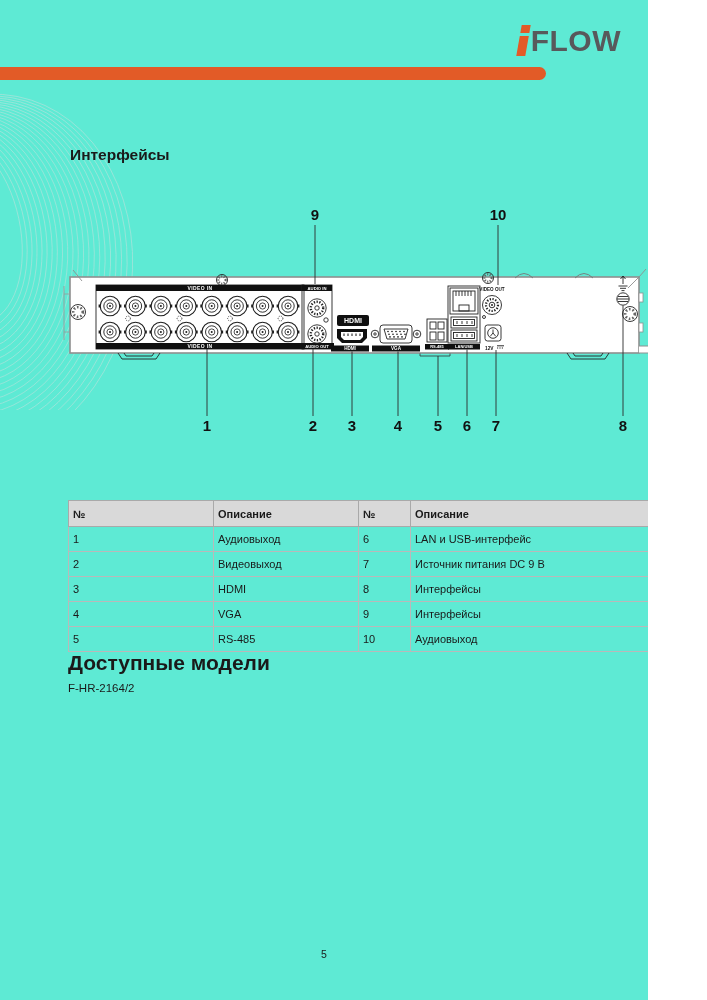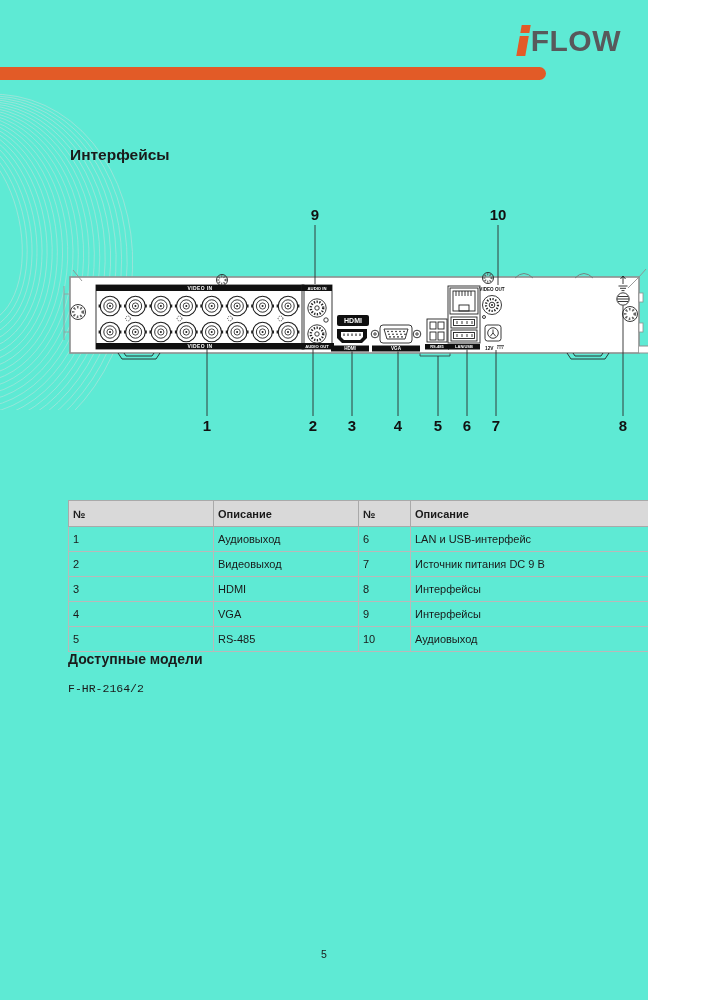--- a/index.html
+++ b/index.html
@@ -12,22 +12,22 @@
               background:var(--accent,#E25B27);border-radius:0 7px 7px 0;}
   
   .logo{position:absolute;top:25px;right:27px;display:flex;align-items:flex-end;}
   .logo-i{display:inline-block;margin-right:3px;transform:skewX(-10deg);}
   .logo-i .dot{display:block;width:9px;height:8px;background:var(--accent,#E25B27);margin-bottom:3px;}
   .logo-i .stem{display:block;width:9px;height:20px;background:var(--accent,#E25B27);}
   .logo-text{font-size:30px;font-weight:800;color:var(--logo-gray,#58595B);
              letter-spacing:0.5px;line-height:1;}
   
   .h-interfaces{position:absolute;left:70px;top:146px;font-size:15.5px;font-weight:700;margin:0;}
-  .h-models{position:absolute;left:68px;top:651px;font-size:14px;font-weight:700;margin:0;}
-  .model-text{position:absolute;left:68px;top:682px;font-size:11.5px;font-family:Liberation Mono, monospace;}
+  .h-models{position:absolute;left:68px;top:651px;font-size:21px;font-weight:700;margin:0;}
+  .model-text{position:absolute;left:68px;top:682px;font-size:11.5px;}
   
   .diagram{position:absolute;left:60px;top:198px;width:600px;height:250px;}
   .diagram text{font-family:"Liberation Sans",sans-serif;}
   .callout-num{font-size:15px;font-weight:700;fill:#111;text-anchor:middle;}
   .bar-label{fill:#fff;font-weight:700;text-anchor:middle;}
   .thin{stroke:#222;stroke-width:0.9;fill:none;}
   .chassis{stroke:#8f8f8f;stroke-width:1.6;fill:#fff;}
   .callout-line{stroke:#2b2b2b;stroke-width:0.9;}
   
   .tbl-wrap{position:absolute;left:68px;top:500px;width:582px;}

